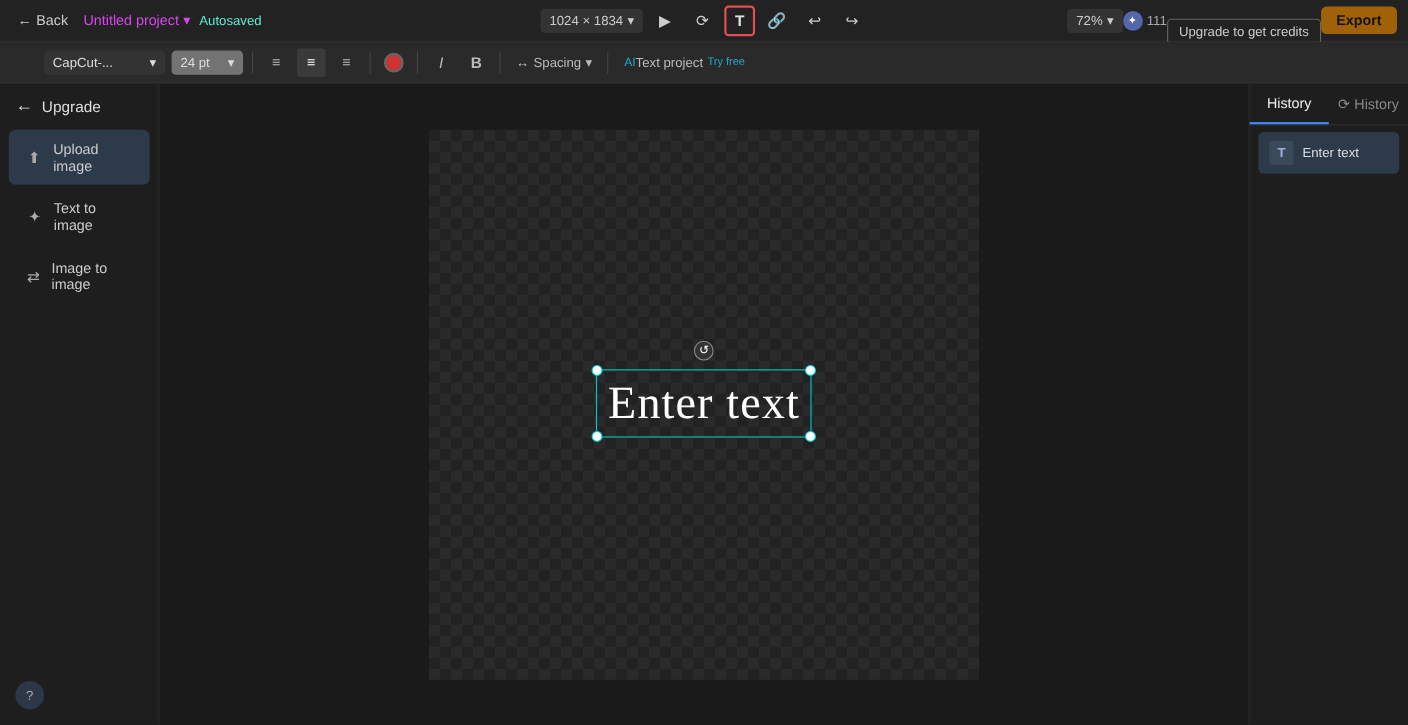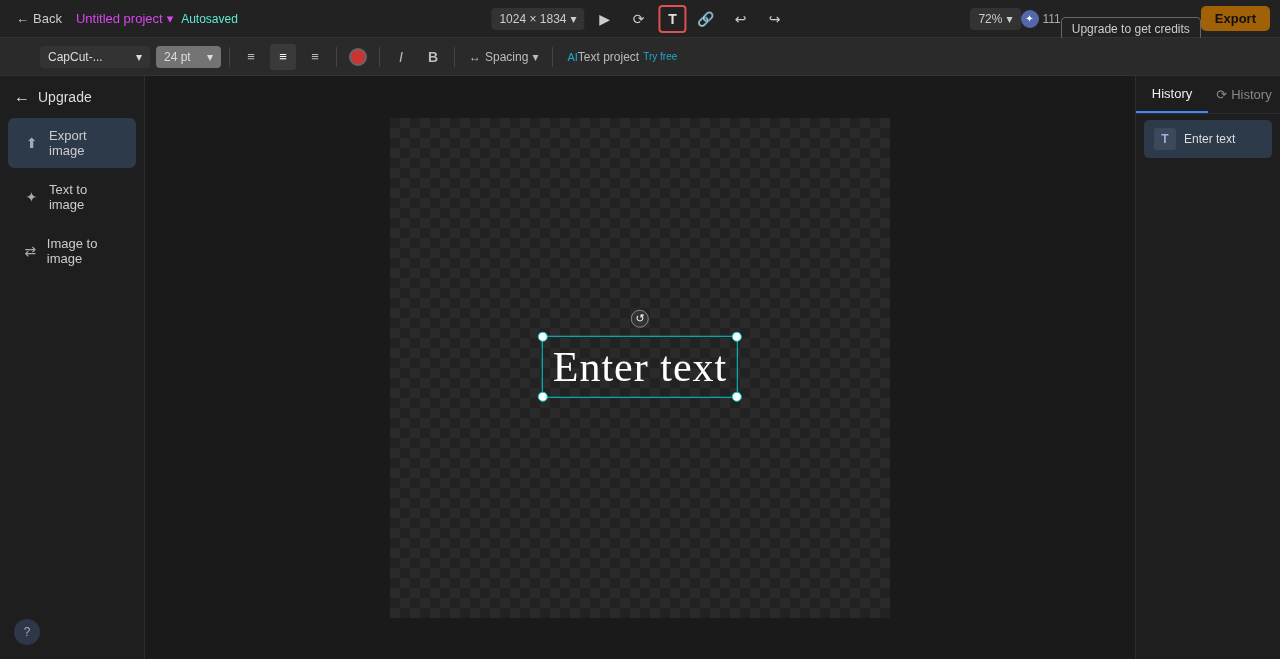--- a/index.html
+++ b/index.html
@@ -597,21 +597,21 @@
 
 <div class="main-area">
 
   <div class="left-sidebar">
     <div class="create-header">
       <span class="create-icon">←</span>
       <span>Upgrade</span>
     </div>
     <div class="sidebar-item active">
       <div class="sidebar-item-icon">⬆</div>
-      <span>Export image</span>
+      <span>Upload image</span>
     </div>
     <div class="sidebar-item">
       <div class="sidebar-item-icon">✦</div>
       <span>Text to image</span>
     </div>
     <div class="sidebar-item">
       <div class="sidebar-item-icon">⇄</div>
       <span>Image to image</span>
     </div>
     <div style="position:relative;flex:1;">

